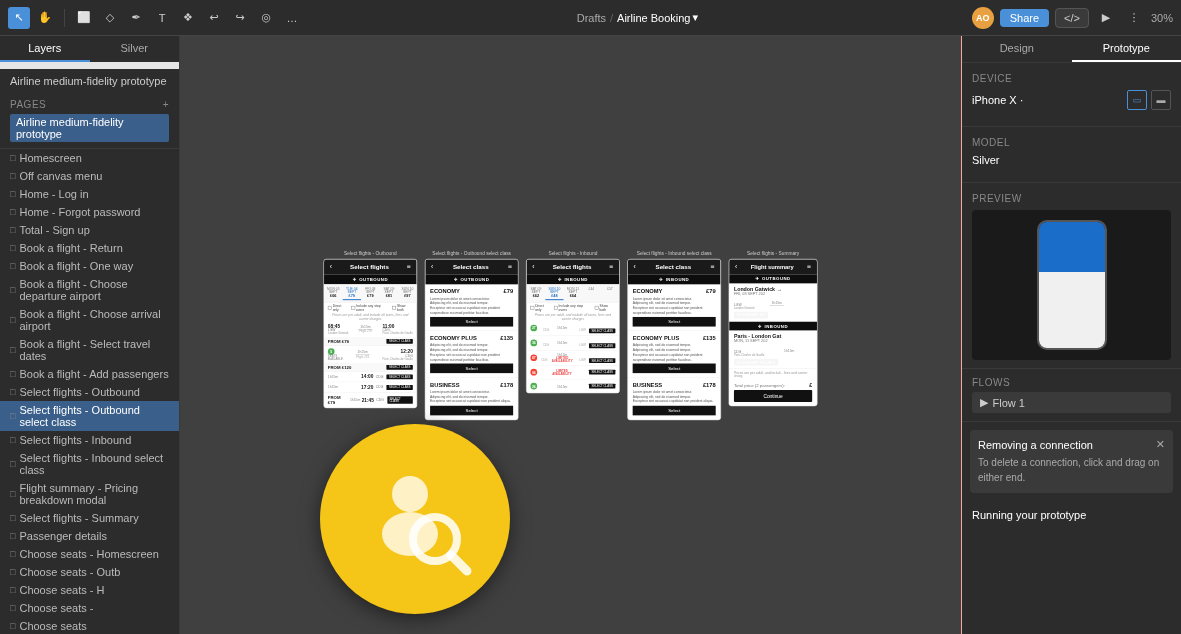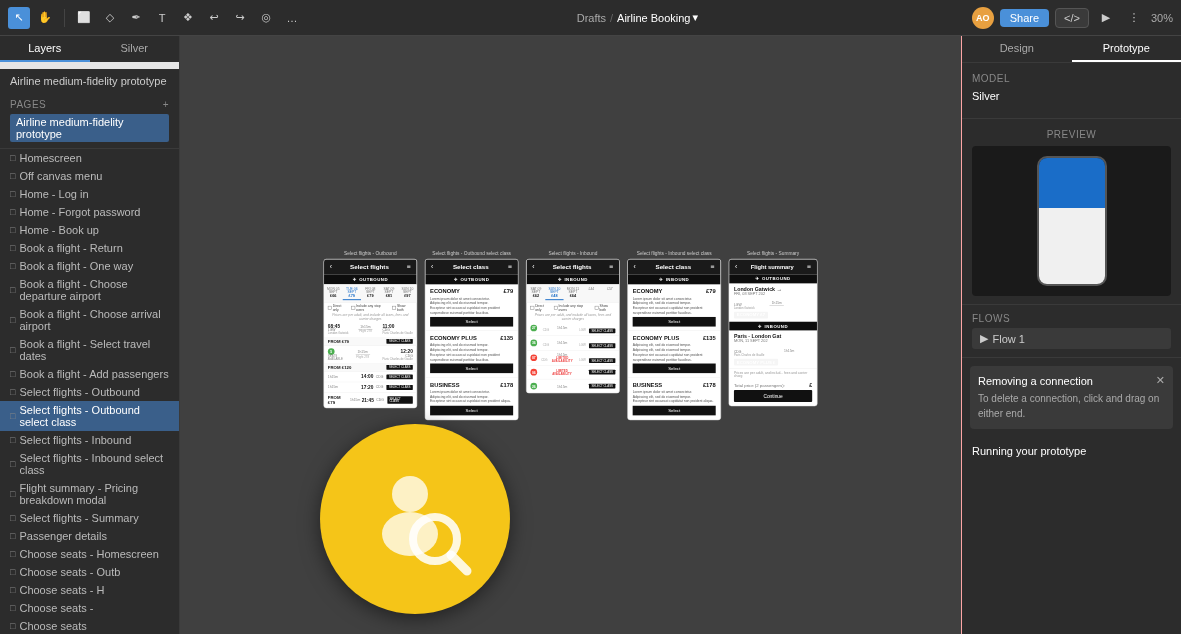--- a/index.html
+++ b/index.html
@@ -123,21 +123,21 @@
       <div class="sidebar-item">
           <span class="sidebar-item-icon">□</span>
           <span>Home - Log in</span>
         </div>
       <div class="sidebar-item">
           <span class="sidebar-item-icon">□</span>
           <span>Home - Forgot password</span>
         </div>
       <div class="sidebar-item">
           <span class="sidebar-item-icon">□</span>
-          <span>Home - Book up</span>
+          <span>Total - Sign up</span>
         </div>
       <div class="sidebar-item">
           <span class="sidebar-item-icon">□</span>
           <span>Book a flight - Return</span>
         </div>
       <div class="sidebar-item">
           <span class="sidebar-item-icon">□</span>
           <span>Book a flight - One way</span>
         </div>
       <div class="sidebar-item">
@@ -653,29 +653,39 @@
       </div>
     </div>
   </div>
 
   <div class="right-panel">
     <div class="right-panel-tabs">
       <div class="right-tab">Design</div>
       <div class="right-tab active">Prototype</div>
     </div>
 
+    <div class="right-section">
+      <div class="right-section-title">Device</div>
+      <div class="right-row">
+        <span class="right-value">iPhone X ·</span>
+        <div class="device-icons">
+          <div class="device-icon active">▭</div>
+          <div class="device-icon">▬</div>
+        </div>
+      </div>
+    </div>
 
     <div class="right-section">
       <div class="right-section-title">Model</div>
       <div class="right-row">
         <span class="right-value">Silver</span>
       </div>
     </div>
 
-    <div class="right-section" style="padding-bottom:0;text-align:center;">
+    <div class="right-section" style="padding-bottom:0;">
       <div class="right-section-title">Preview</div>
       <div style="background:#1a1a1a;border-radius:4px;padding:10px;margin-bottom:8px;display:flex;justify-content:center;">
         <div style="width:70px;height:130px;background:#222;border-radius:10px;border:2px solid #555;overflow:hidden;">
           <div style="background:#1a6dc8;width:100%;height:40%;"></div>
           <div style="background:#f0f0f0;width:100%;height:60%;"></div>
         </div>
       </div>
     </div>
 
     <div style="padding:8px 10px;border-bottom:1px solid #3a3a3a;">

